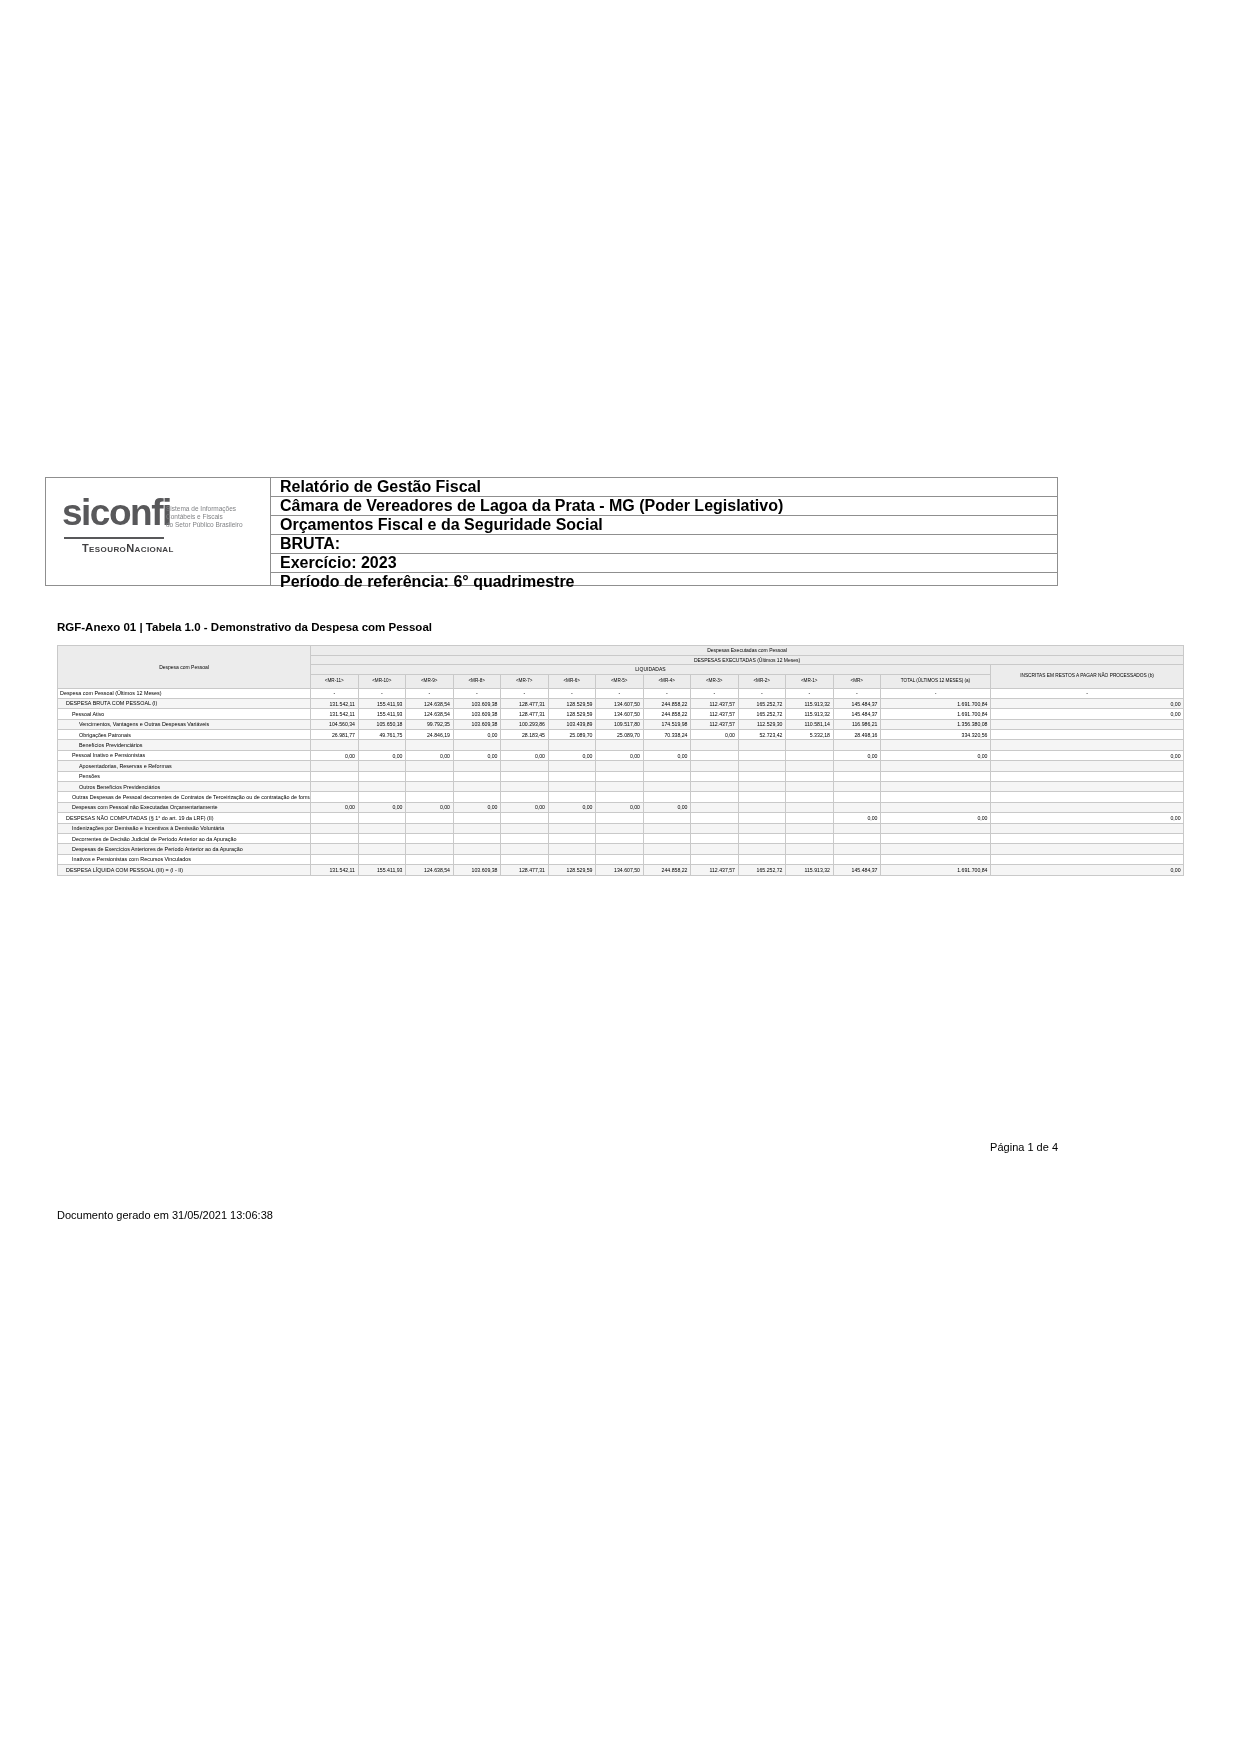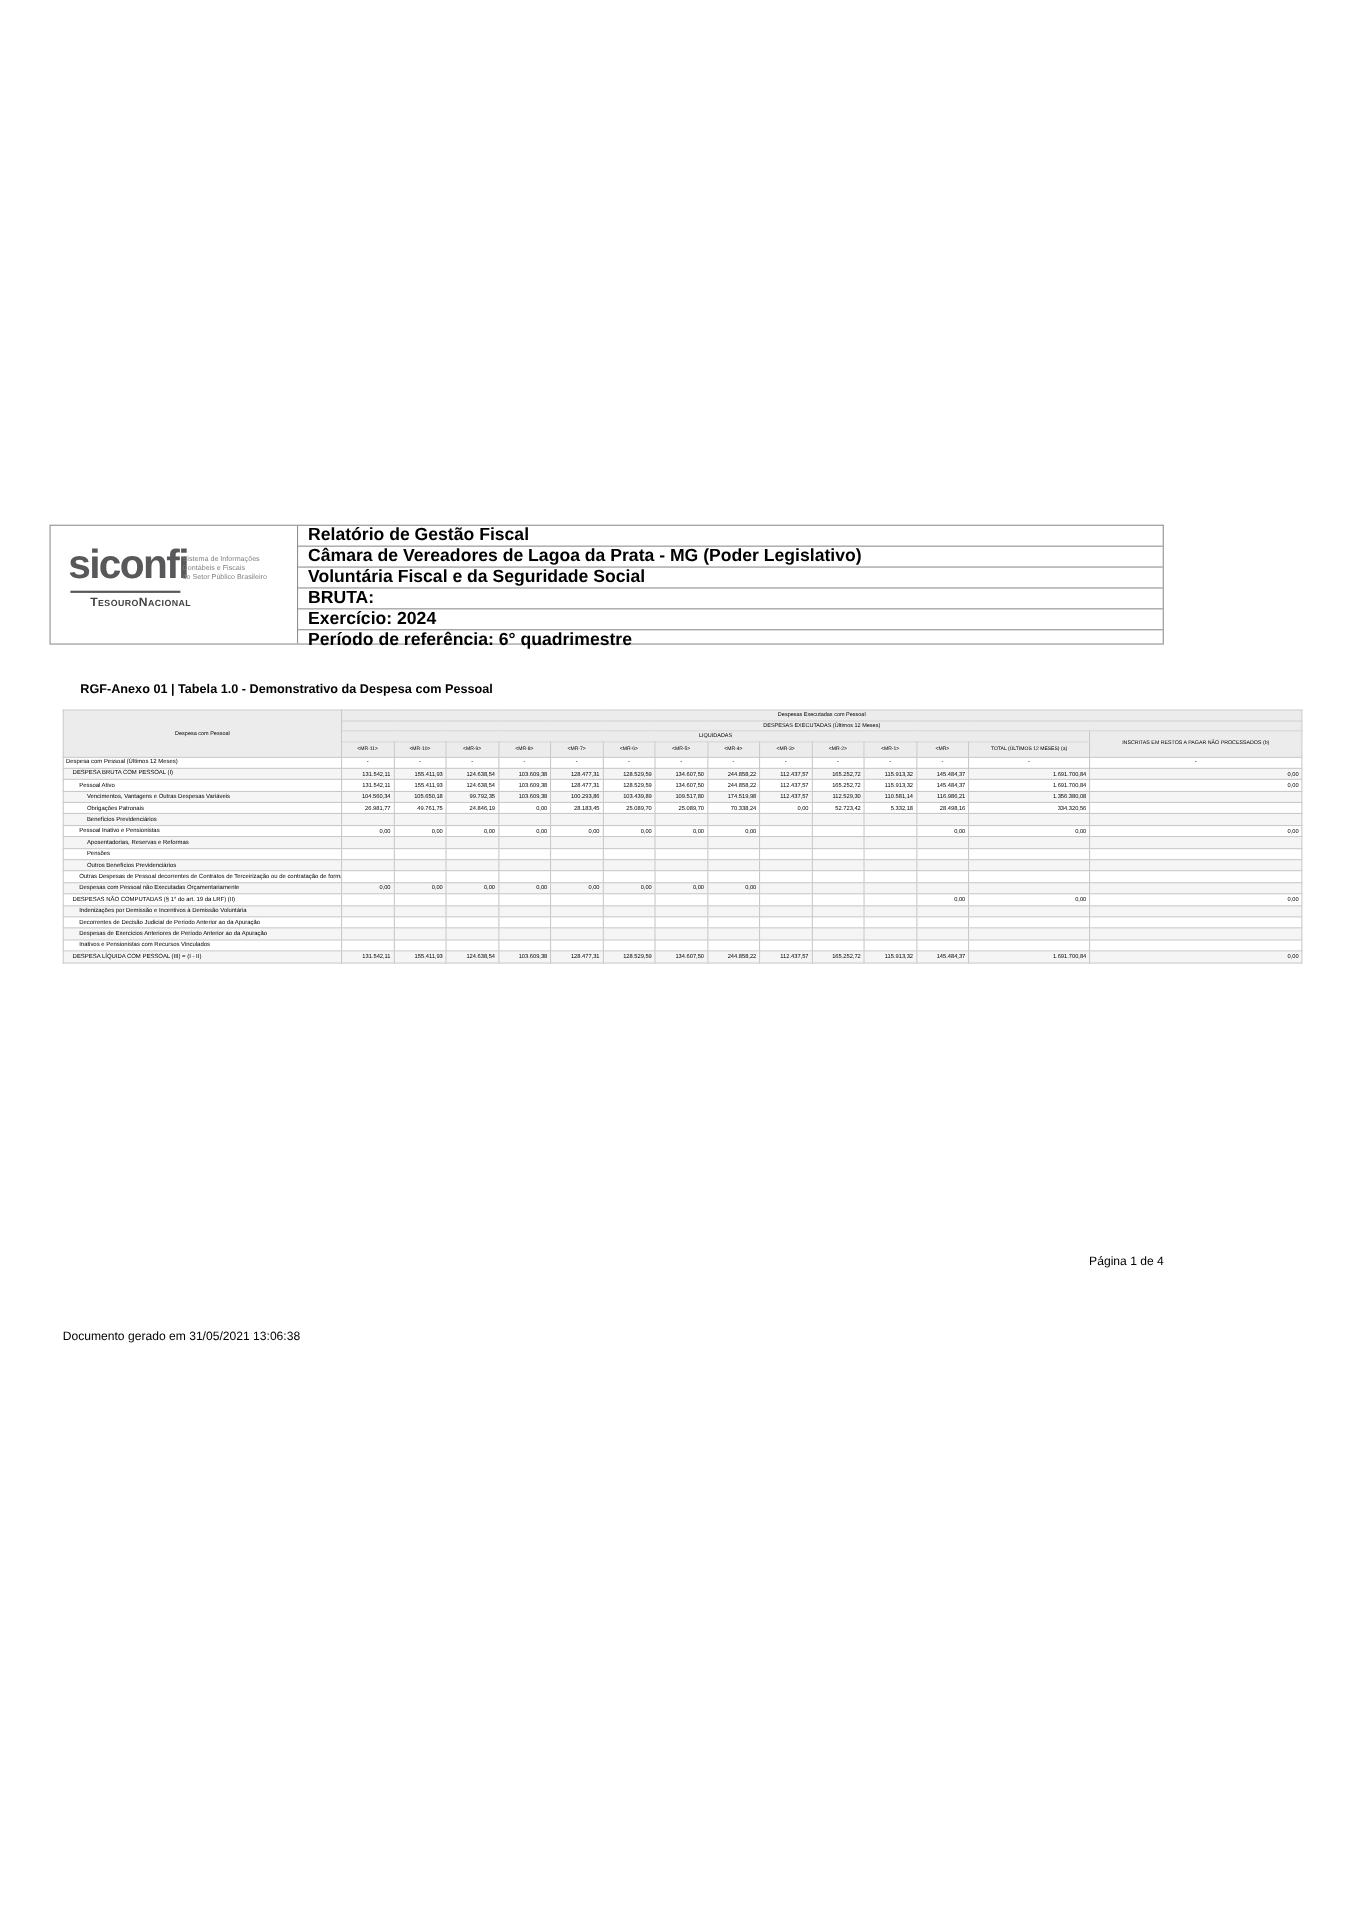--- a/index.html
+++ b/index.html
@@ -28,21 +28,21 @@
     position:absolute;left:36px;top:64px;font-size:11px;font-weight:bold;
     color:#414042;font-variant:small-caps;letter-spacing:.4px;text-align:center;
   }
   .header-rows{flex:1;display:flex;flex-direction:column;}
   .hrow{
     flex:1;border-bottom:1px solid #8f8f8f;display:flex;align-items:center;
     padding-left:9px;font-size:16px;font-weight:bold;box-sizing:border-box;
   }
   .hrow:last-child{border-bottom:none;}
   
-  .doc-title{position:absolute;left:57px;top:621px;font-size:11.5px;font-weight:bold;margin-left:16px;}
+  .doc-title{position:absolute;left:57px;top:621px;font-size:11.5px;font-weight:bold;}
   
   .tbl-wrap{position:absolute;left:57px;top:645px;width:1126px;}
   table.rgf{border-collapse:collapse;table-layout:fixed;width:1126px;border:1px solid #9e9e9e;}
   table.rgf td{border:1px solid #c9c9c9;overflow:hidden;white-space:nowrap;box-sizing:border-box;}
   .hd td{background:#ececec;text-align:center;font-size:5px;color:#000;padding:1px 1px;line-height:1.3;}
   .hd .mr{font-size:4.6px;height:14px;}
   .hd .lblhead{font-size:5px;}
   .hd .insc{font-size:4.8px;white-space:normal;}
   td.lbl{font-size:5.4px;padding:1.6px 2px;white-space:normal;line-height:1.15;}
   td.num{font-size:5.2px;text-align:right;padding:1.6px 2.5px;}
@@ -70,23 +70,23 @@
         <div>Sistema de Informações</div>
         <div>Contábeis e Fiscais</div>
         <div>do Setor Público Brasileiro</div>
       </div>
       <div class="brand-rule"></div>
       <div class="org">TesouroNacional</div>
     </div>
     <div class="header-rows">
       <div class="hrow">Relatório de Gestão Fiscal</div>
       <div class="hrow">Câmara de Vereadores de Lagoa da Prata - MG (Poder Legislativo)</div>
-      <div class="hrow">Voluntária Fiscal e da Seguridade Social</div>
+      <div class="hrow">Orçamentos Fiscal e da Seguridade Social</div>
       <div class="hrow">BRUTA:</div>
-      <div class="hrow">Exercício: 2024</div>
+      <div class="hrow">Exercício: 2023</div>
       <div class="hrow">Período de referência: 6° quadrimestre</div>
     </div>
   </div>
 
   <div class="doc-title">RGF-Anexo 01 | Tabela 1.0 - Demonstrativo da Despesa com Pessoal</div>
 
   <div class="tbl-wrap">
     <table class="rgf">
       <colgroup>
         <col style="width:253px">

